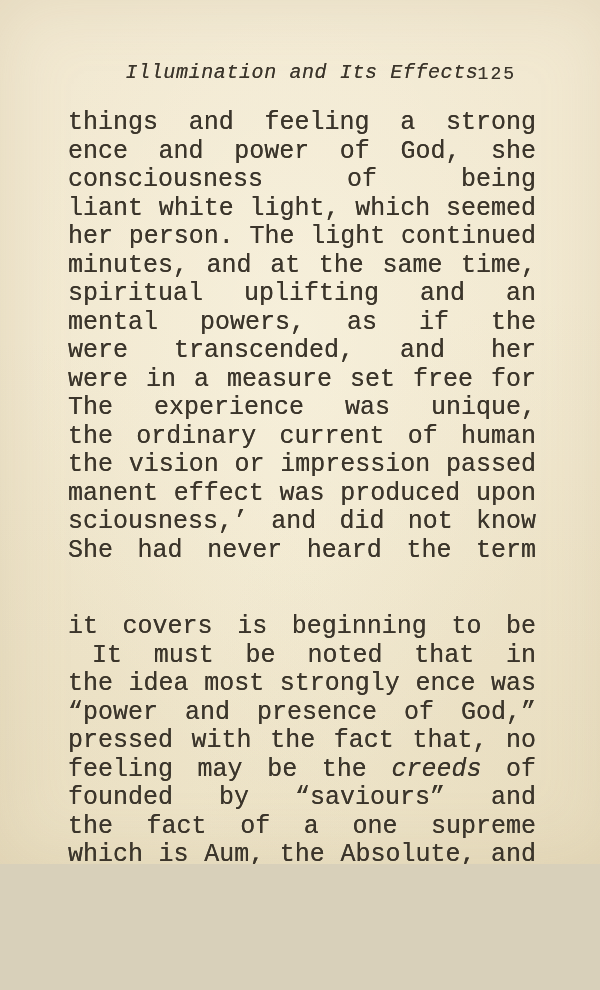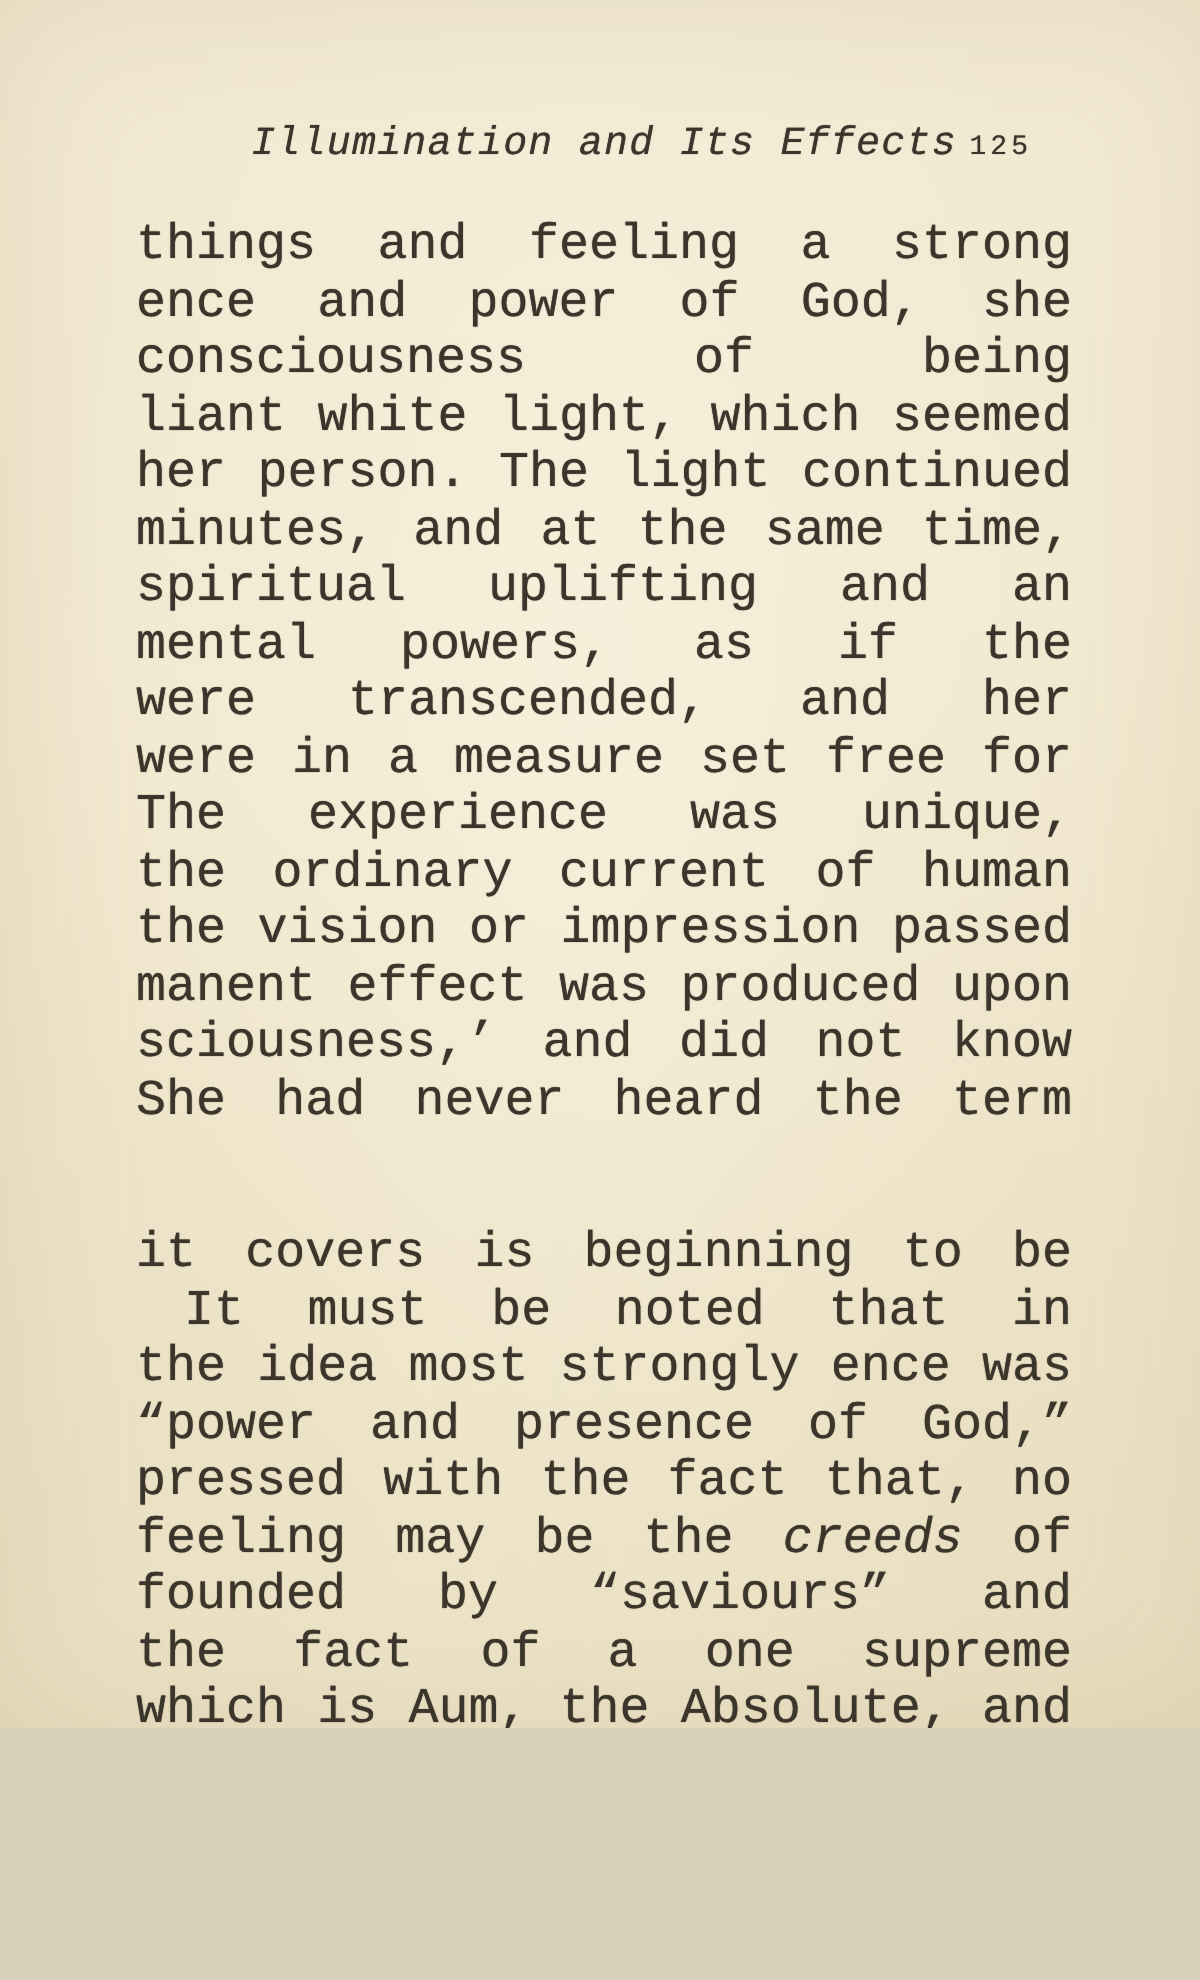--- a/index.html
+++ b/index.html
@@ -39,21 +39,21 @@
     text-align: center;
     font-style: italic;
     letter-spacing: 0.6px;
     text-shadow: 0 0 0.5px rgba(59,53,43,0.85);
   }
   .page-number {
     position: absolute;
     right: 20px;
     top: 1px;
     font-style: normal;
-    font-size: 14px;
+    font-size: 18px;
     letter-spacing: 2px;
     text-shadow: 0 0 0.5px rgba(59,53,43,0.7);
   }
   .page-body {
     margin-top: 21px;
     font-size: 25px;
     line-height: 28.5px;
     text-shadow: 0 0 0.55px rgba(59,53,43,0.9);
   }
   .paragraph { margin: 0; }

